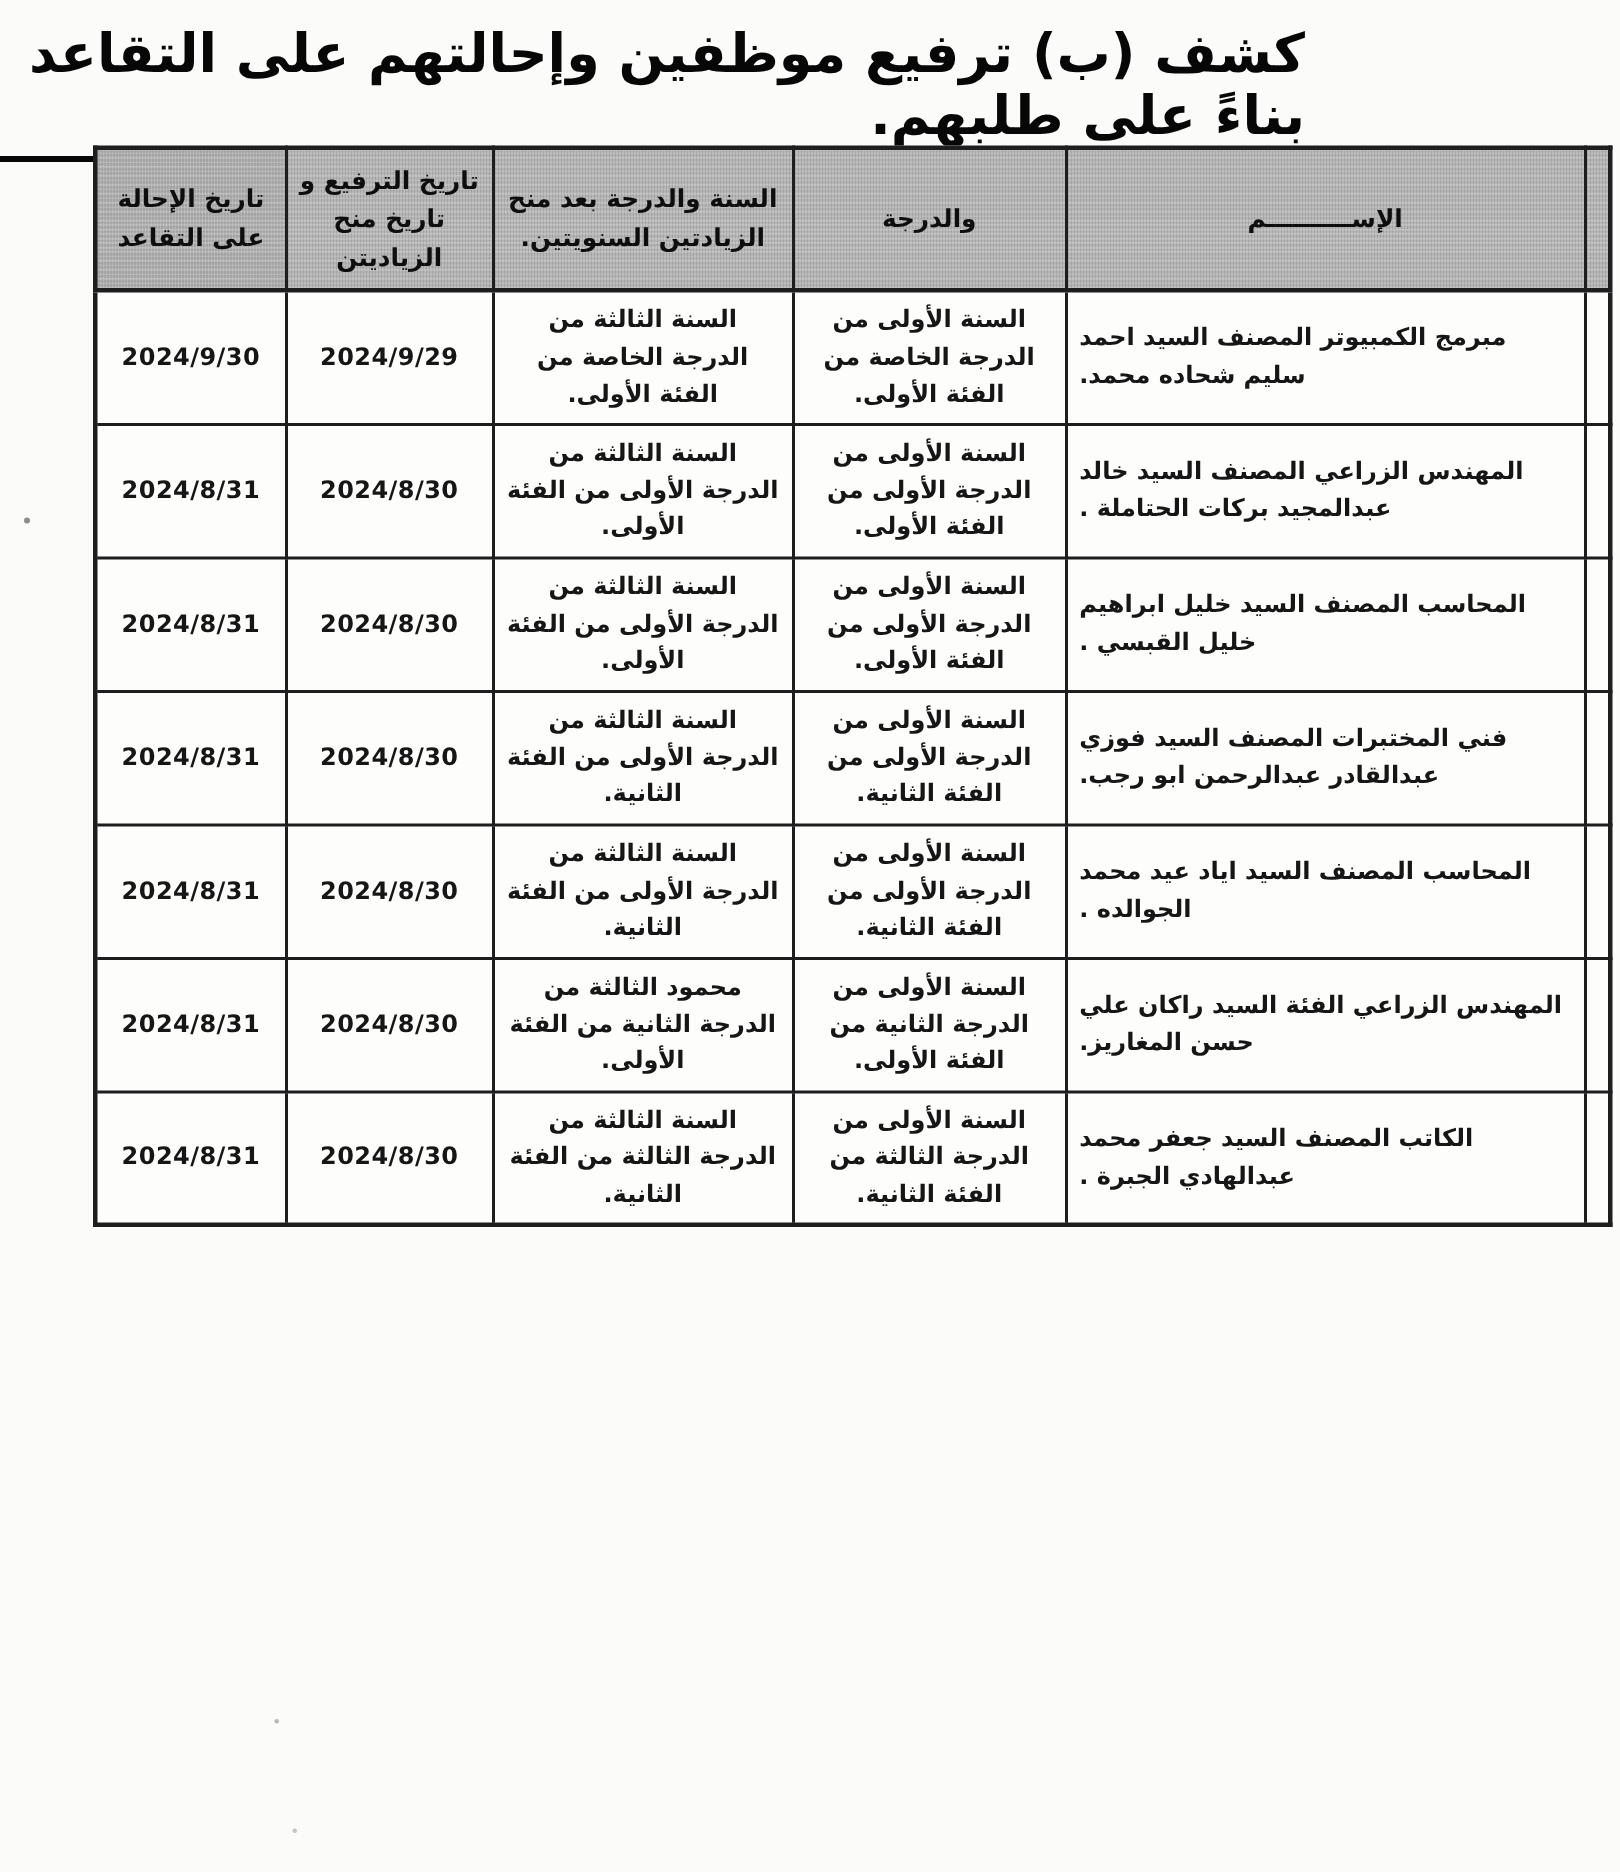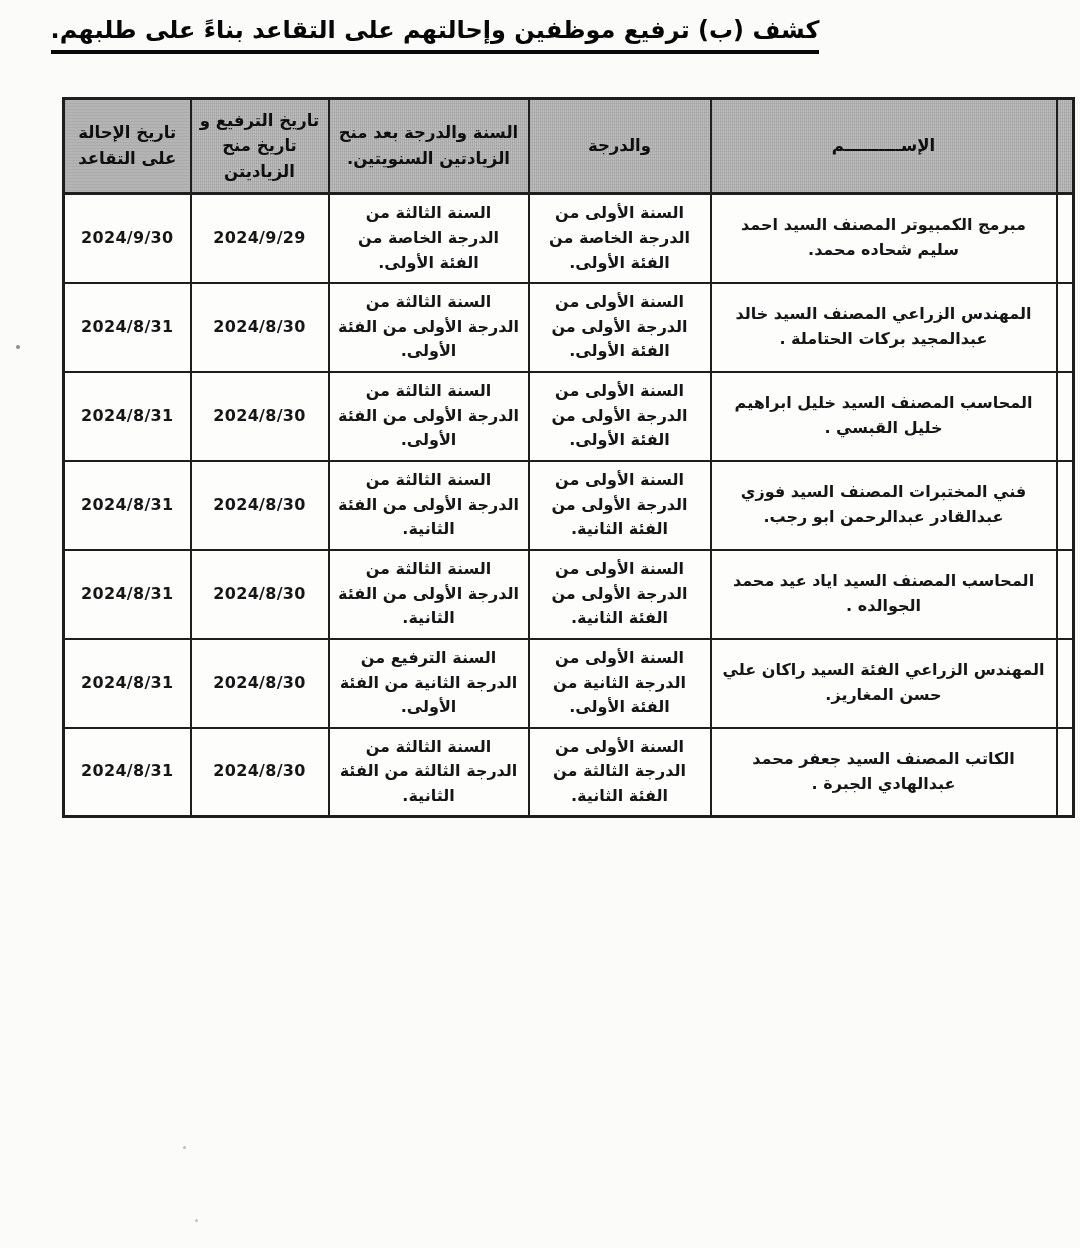--- a/index.html
+++ b/index.html
@@ -13,26 +13,27 @@
   }
   .page { position: relative; width: 1080px; height: 1248px; direction: rtl; }
 
   
   .title-wrap {
     position: absolute; top: 16px; left: 0; right: 210px;
     text-align: center;
   }
   .doc-title {
     display: inline-block;
-    font-size: 24px; font-weight: bold;
+    font-size: 36px; font-weight: bold;
     color: #0d0d0d;
     border-bottom: 4px solid #0d0d0d;
     padding-bottom: 6px;
     letter-spacing: 0px;
     filter: contrast(1.05);
+    text-align: right;
   }
 
   
   table.doc-table {
     position: absolute; top: 97px; right: 5px;
     width: 1010px;
     border-collapse: collapse;
     table-layout: fixed;
     direction: rtl;
     background: #fdfdfc;
@@ -66,21 +67,21 @@
   .doc-table tbody td {
     height: 89px;
     vertical-align: middle;
     font-weight: bold;
     font-size: 16px;
     line-height: 1.55;
     padding: 2px 8px;
     color: #161616;
   }
   td.cell-name {
-    text-align: center;
+    text-align: left;
     padding-right: 13px; padding-left: 6px;
     font-size: 16.5px;
   }
   td.cell-promotion, td.cell-after {
     text-align: center;
     padding: 2px 10px;
   }
   td.cell-date {
     text-align: center;
     direction: ltr; unicode-bidi: embed;
@@ -163,21 +164,21 @@
       <td class="cell-name">المحاسب المصنف السيد اياد عيد محمد الجوالده .</td>
       <td class="cell-promotion">السنة الأولى من الدرجة الأولى من الفئة الثانية.</td>
       <td class="cell-after">السنة الثالثة من الدرجة الأولى من الفئة الثانية.</td>
       <td class="cell-date">2024/8/30</td>
       <td class="cell-date">2024/8/31</td>
     </tr>
         <tr>
       <td class="cell-sliver"></td>
       <td class="cell-name">المهندس الزراعي الفئة السيد راكان علي حسن المغاريز.</td>
       <td class="cell-promotion">السنة الأولى من الدرجة الثانية من الفئة الأولى.</td>
-      <td class="cell-after">السنة الترفيع من الدرجة الثانية من الفئة الأولى.</td>
+      <td class="cell-after">محمود الثالثة من الدرجة الثانية من الفئة الأولى.</td>
       <td class="cell-date">2024/8/30</td>
       <td class="cell-date">2024/8/31</td>
     </tr>
         <tr>
       <td class="cell-sliver"></td>
       <td class="cell-name">الكاتب المصنف السيد جعفر محمد عبدالهادي الجبرة .</td>
       <td class="cell-promotion">السنة الأولى من الدرجة الثالثة من الفئة الثانية.</td>
       <td class="cell-after">السنة الثالثة من الدرجة الثالثة من الفئة الثانية.</td>
       <td class="cell-date">2024/8/30</td>
       <td class="cell-date">2024/8/31</td>

